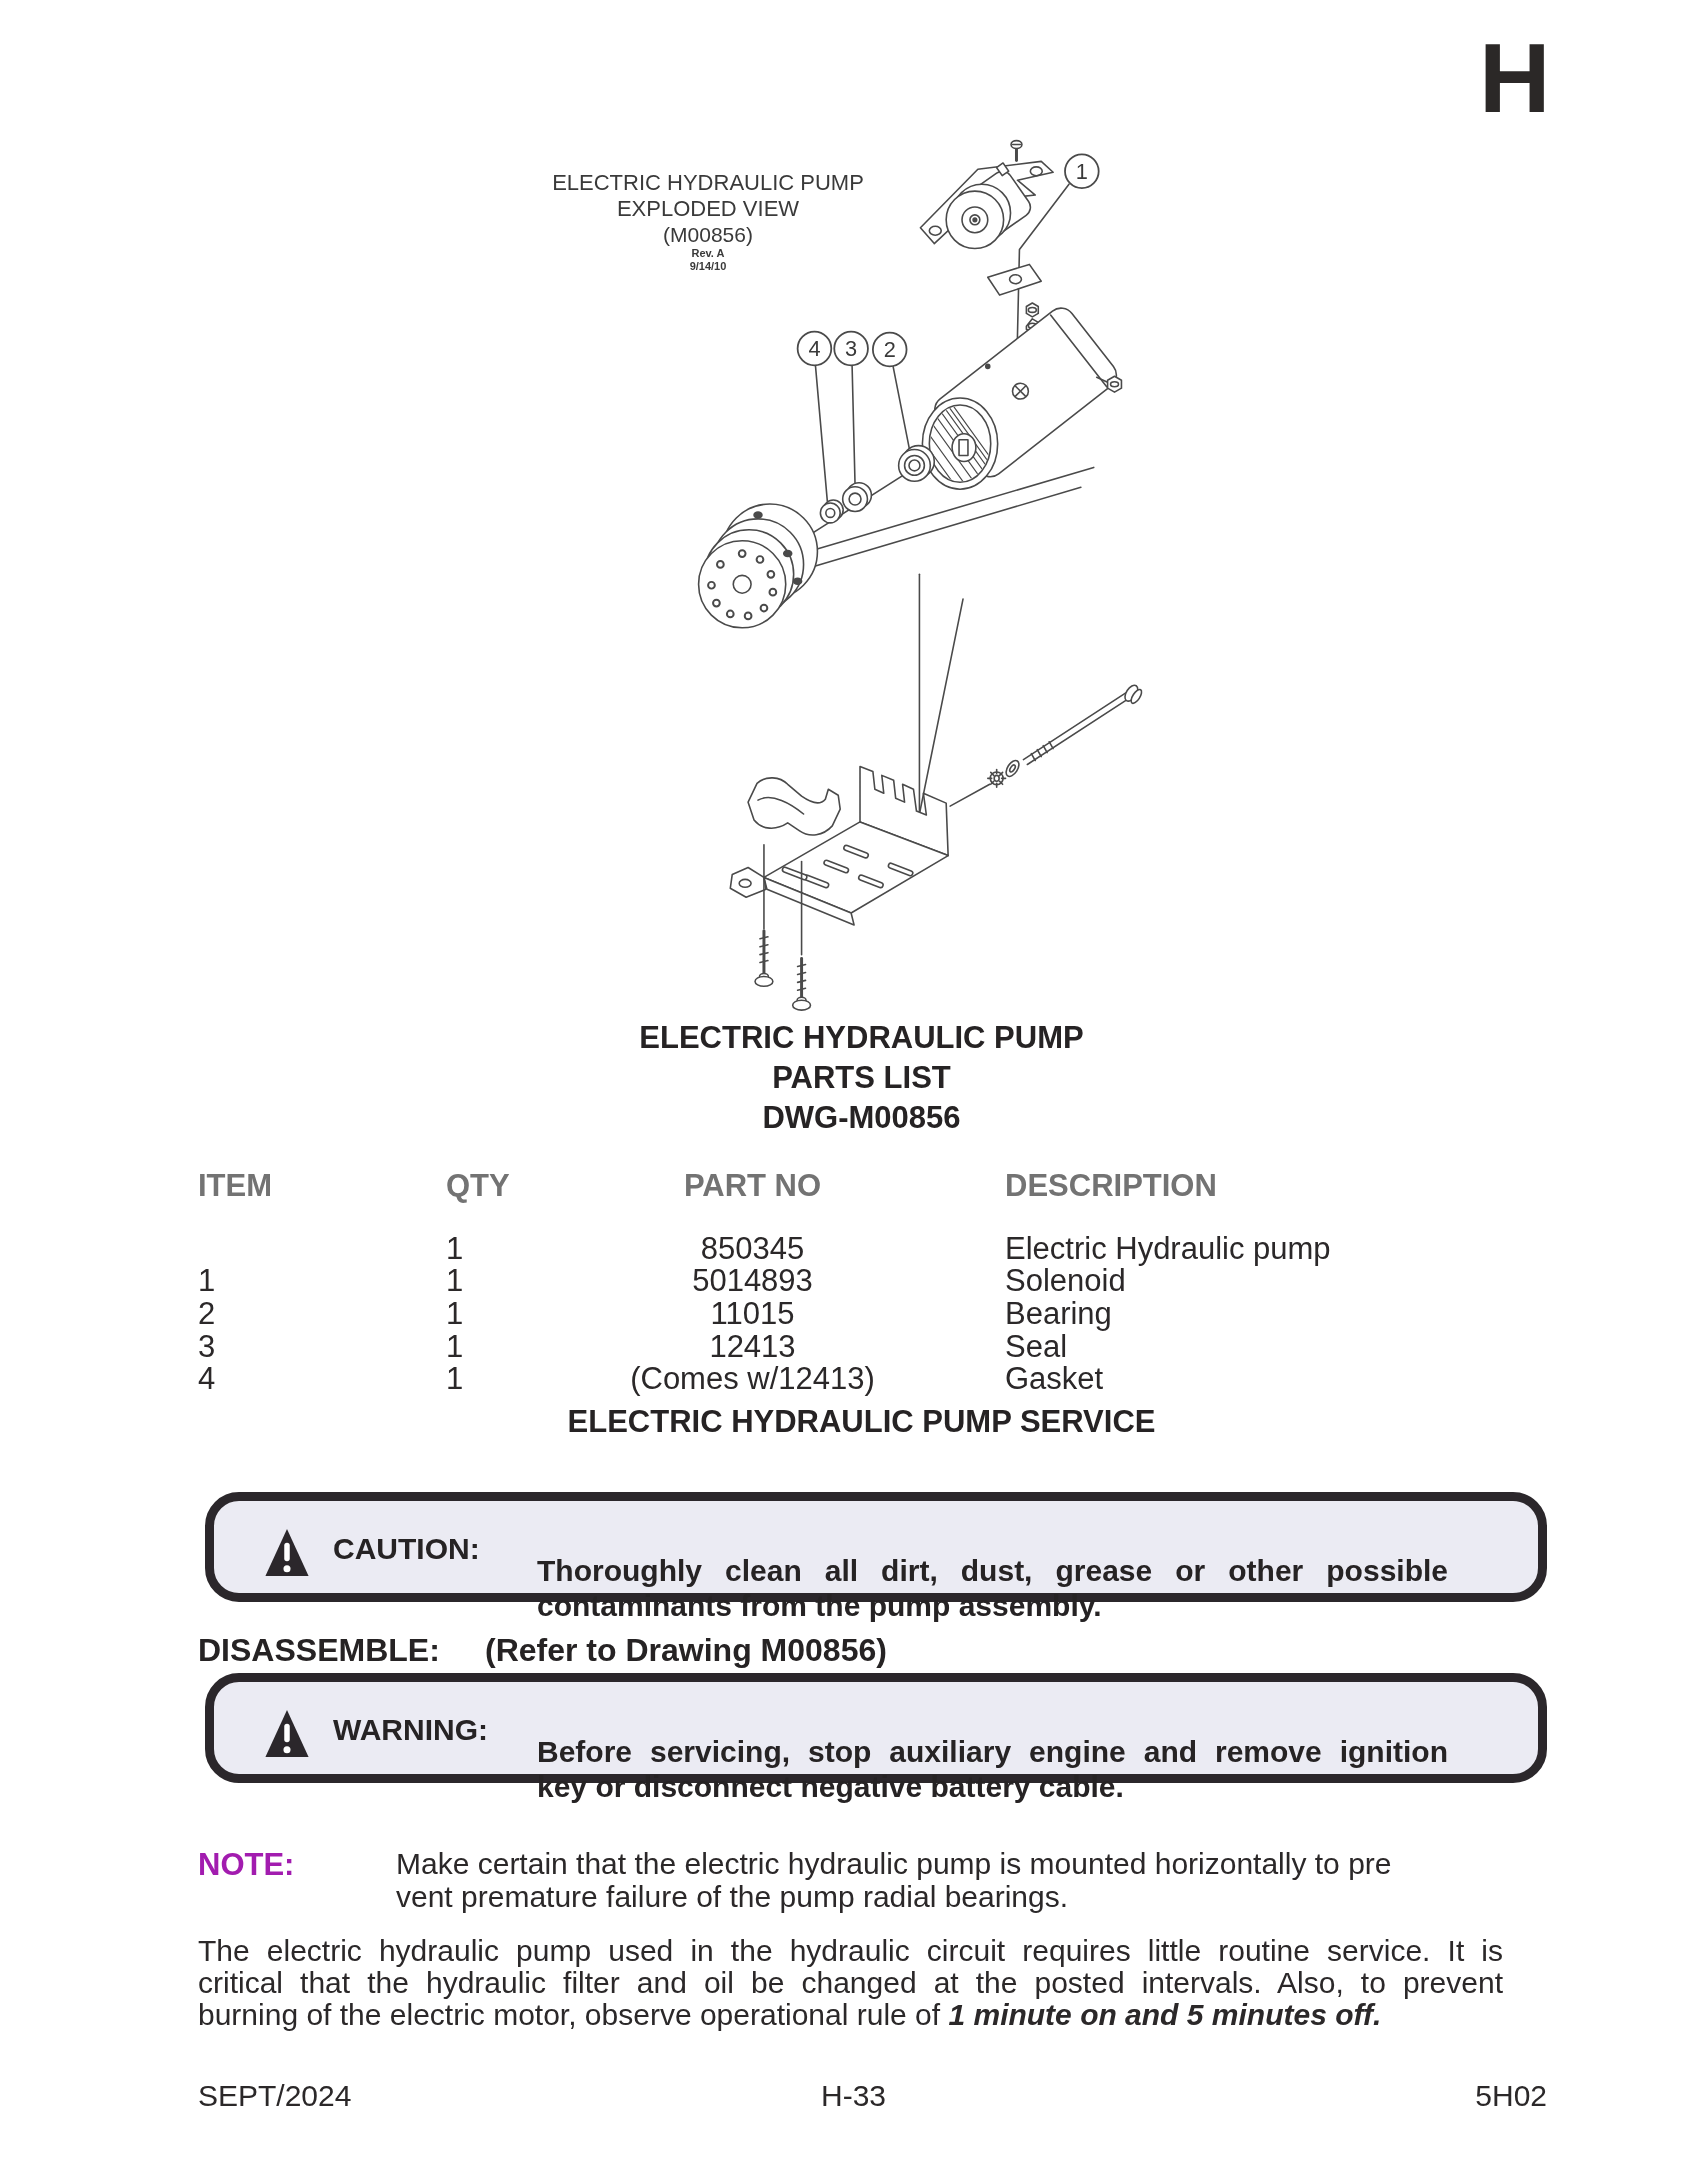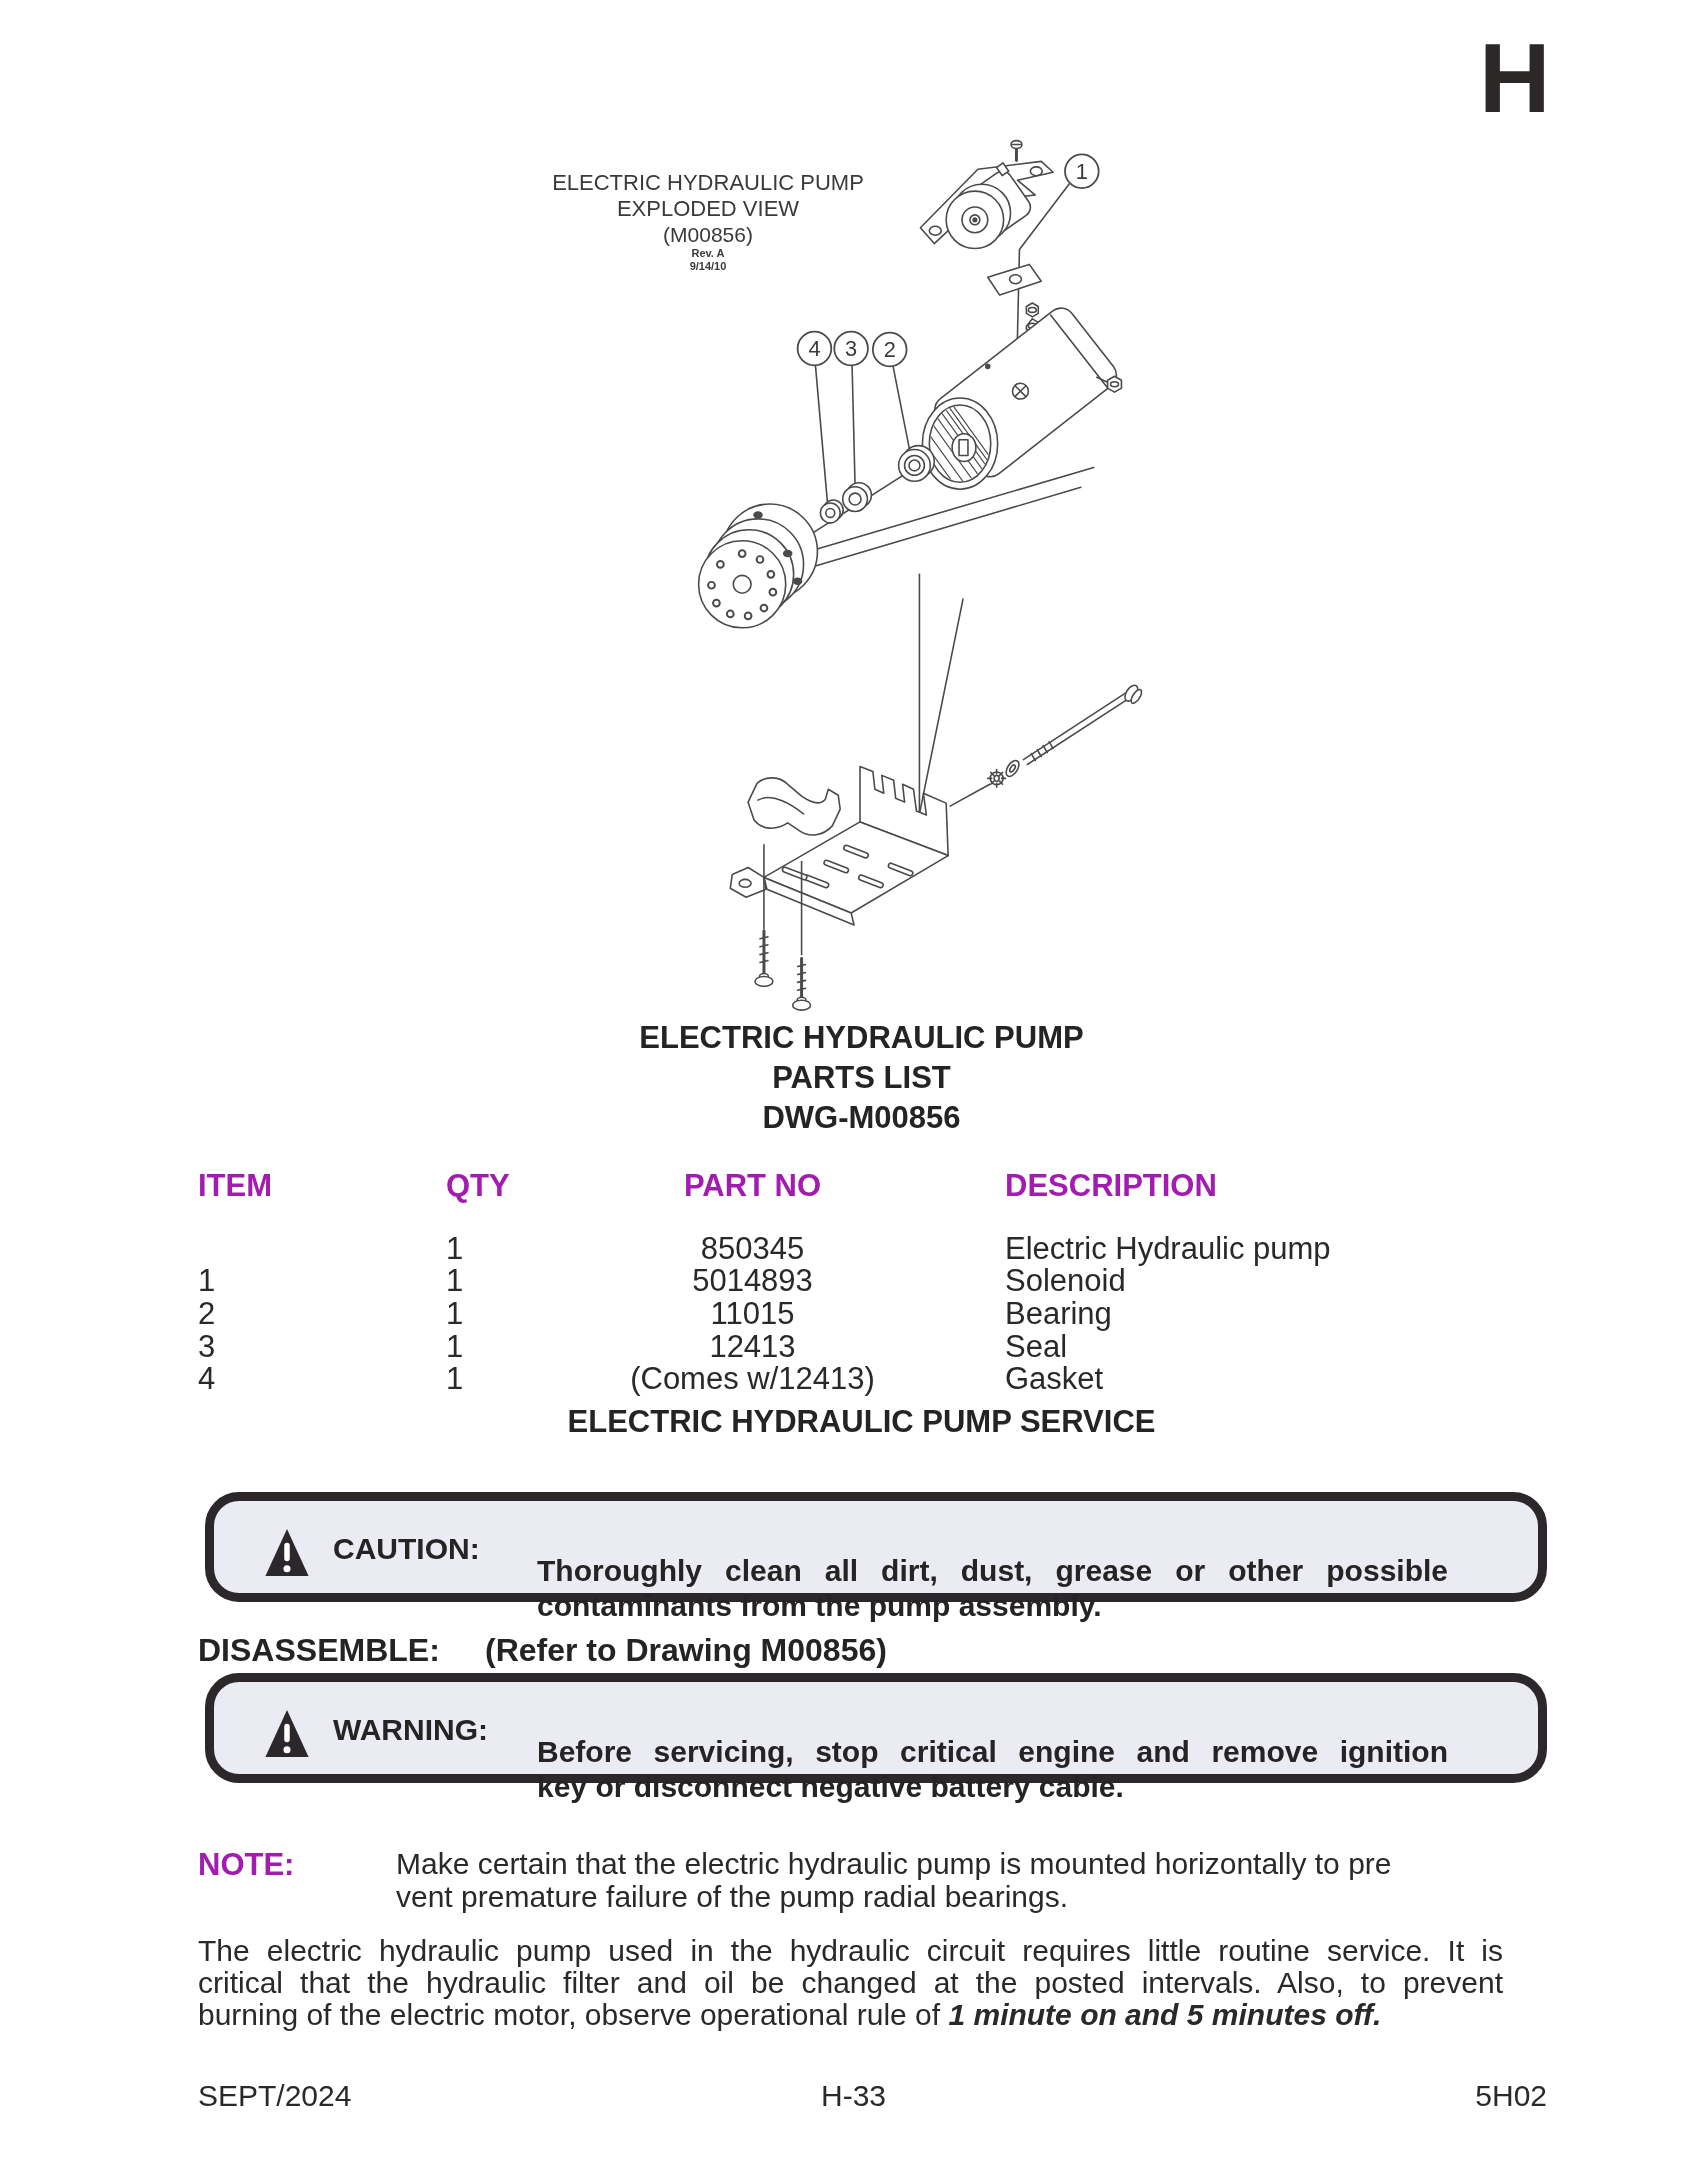--- a/index.html
+++ b/index.html
@@ -7,21 +7,21 @@
   .page{position:relative;width:1683px;height:2178px;overflow:hidden;background:#ffffff;}
   .h-letter{position:absolute;left:1479px;top:28px;font-size:99px;font-weight:bold;color:#2b2827;line-height:1;}
   .dlabel{position:absolute;left:510px;top:170px;width:396px;text-align:center;color:#3a3a3a;}
   .dlabel .l1{font-size:22px;line-height:26px;}
   .dlabel .l3{font-size:21px;line-height:25px;}
   .dlabel .lsm{font-size:11px;line-height:13px;font-weight:bold;}
   svg.diagram{position:absolute;left:554px;top:99px;width:614px;height:921px;}
   svg.diagram *{vector-effect:none;}
   .ptitle{position:absolute;left:198px;top:1018px;width:1327px;text-align:center;font-size:31px;font-weight:bold;line-height:40px;color:#262324;}
   .trow{position:absolute;left:198px;width:1346px;height:36px;font-size:31px;color:#2b2829;}
-  .trow.hd{font-weight:bold;color:#a21caf;}
+  .trow.hd{font-weight:bold;color:#737373;}
   .trow span{position:absolute;top:0;white-space:nowrap;}
   .c-item{left:0;}
   .c-qty{left:248px;}
   .c-part{left:403px;width:303px;text-align:center;}
   .c-desc{left:807px;}
   .svc-head{position:absolute;left:198px;top:1404px;width:1327px;text-align:center;font-size:31px;font-weight:bold;color:#262324;}
   .wbox{position:absolute;left:205px;width:1342px;height:110px;background:#ebebf3;border:9px solid #2b272b;border-radius:34px;box-sizing:border-box;}
   .wbox .tri{position:absolute;left:50px;top:26px;}
   .wbox .lbl{position:absolute;left:119px;top:31px;font-size:30px;font-weight:bold;white-space:nowrap;color:#262324;}
   .wbox .txt{position:absolute;left:323px;top:31px;width:911px;font-size:30px;font-weight:bold;line-height:35px;color:#262324;margin-top:21px;}
@@ -347,21 +347,21 @@
   </div>
 
   <div class="wbox" style="top:1673px;">
     <svg class="tri" width="46" height="51" viewBox="0 0 46 52">
       <path d="M23,2 L45,50 L1,50 Z" fill="#2b272b"></path>
       <rect x="20.2" y="16" width="5.6" height="19" rx="2.8" fill="#ffffff"></rect>
       <circle cx="23" cy="42.5" r="3.6" fill="#ffffff"></circle>
     </svg>
     <div class="lbl">WARNING:</div>
     <div class="txt">
-      <div class="just">Before servicing, stop critical engine and remove ignition</div>
+      <div class="just">Before servicing, stop auxiliary engine and remove ignition</div>
       <div>key or disconnect negative battery cable.</div>
     </div>
   </div>
 
   <div class="note-lbl">NOTE:</div>
   <div class="note-txt">
     <div>Make certain that the electric hydraulic pump is mounted horizontally to pre</div>
     <div>vent premature failure of the pump radial bearings.</div>
   </div>
 

